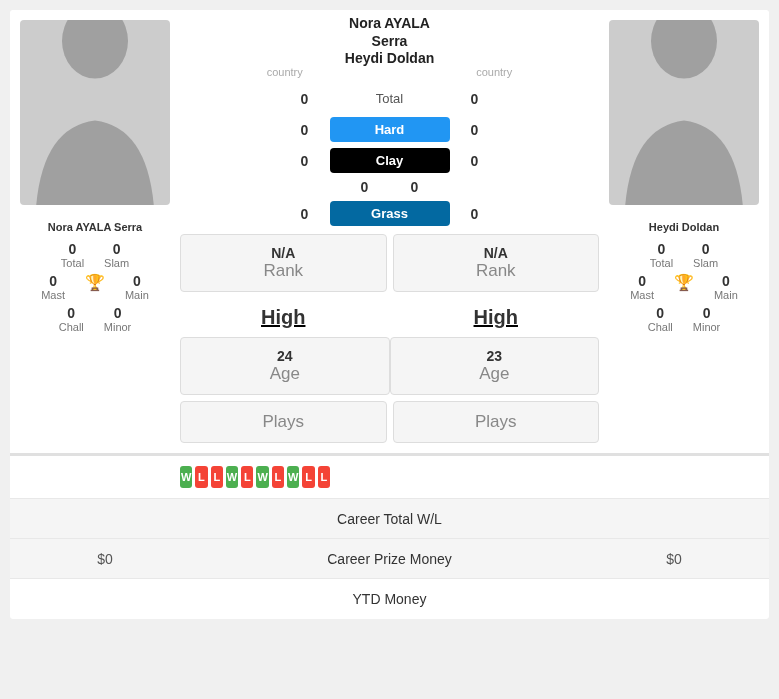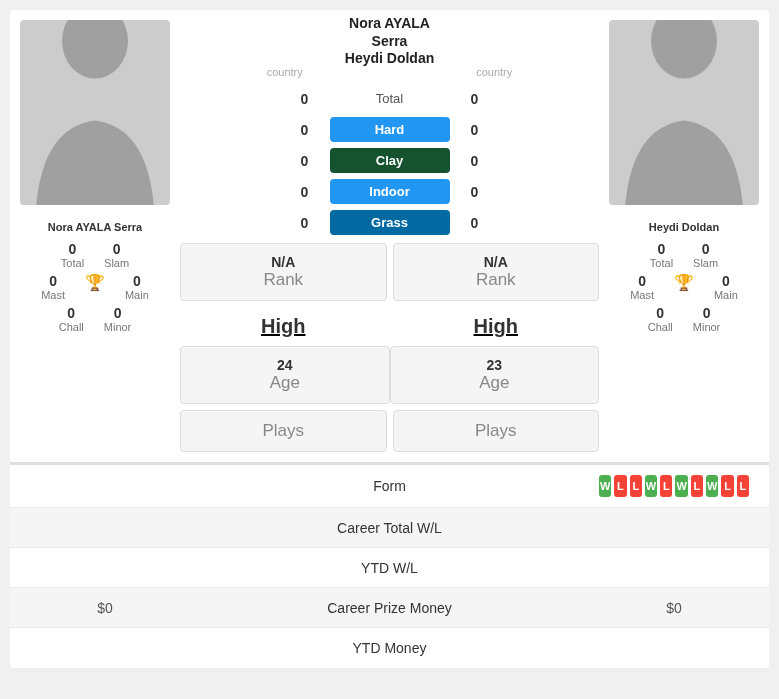--- a/index.html
+++ b/index.html
@@ -94,21 +94,21 @@
       width: 120px;
       text-align: center;
       color: #fff;
       font-weight: bold;
       font-size: 13px;
       padding: 5px 0;
       border-radius: 4px;
     }
 
     .badge-hard { background: #2196F3; }
-    .badge-clay { background: #14532d; }
+    .badge-clay { background: #000000; }
     .badge-indoor { background: #2196F3; }
     .badge-grass { background: #0369a1; }
     .badge-total { background: transparent; color: #555; font-weight: normal; }
 
     
     .bottom-section {
       background: #f9f9f9;
       border-top: 1px solid #e0e0e0;
       padding: 0;
     }
@@ -368,21 +368,20 @@
             <span class="surface-badge badge-hard">Hard</span>
             <span class="surface-score">0</span>
           </div>
           <div class="surface-row">
             <span class="surface-score">0</span>
             <span class="surface-badge badge-clay">Clay</span>
             <span class="surface-score">0</span>
           </div>
           <div class="surface-row">
             <span class="surface-score">0</span>
-            <span class="surface-badge badge-indoor">Indoor</span>
             <span class="surface-score">0</span>
           </div>
           <div class="surface-row">
             <span class="surface-score">0</span>
             <span class="surface-badge badge-grass">Grass</span>
             <span class="surface-score">0</span>
           </div>
         </div>
 
       <div style="display:flex;flex-direction:row;width:100%;gap:6px;margin-top:6px;">
@@ -471,21 +470,20 @@
         </div>
       </div>
     </div>
 
   </div>
 
   <div class="bottom-section">
 
     <div class="stats-row" style="background:#fff;">
       <div class="stats-left-value"></div>
-      <div class="stats-label">Form</div>
       <div class="stats-right-value">
         <div class="form-badges" id="form-badges">
             <div class="form-badge form-w">W</div>
             <div class="form-badge form-l">L</div>
             <div class="form-badge form-l">L</div>
             <div class="form-badge form-w">W</div>
             <div class="form-badge form-l">L</div>
             <div class="form-badge form-w">W</div>
             <div class="form-badge form-l">L</div>
             <div class="form-badge form-w">W</div>
@@ -494,25 +492,20 @@
           </div>
       </div>
     </div>
 
     <div class="stats-row" style="background:#f5f5f5;">
       <div class="stats-left-value"></div>
       <div class="stats-label">Career Total W/L</div>
       <div class="stats-right-value"></div>
     </div>
 
-    <div class="stats-row" style="background:#fff;">
-      <div class="stats-left-value"></div>
-      <div class="stats-label">YTD W/L</div>
-      <div class="stats-right-value"></div>
-    </div>
 
     <div class="stats-row" style="background:#f5f5f5;">
       <div class="stats-left-value">$0</div>
       <div class="stats-label">Career Prize Money</div>
       <div class="stats-right-value">$0</div>
     </div>
 
     <div class="stats-row" style="background:#fff;">
       <div class="stats-left-value"></div>
       <div class="stats-label">YTD Money</div>

